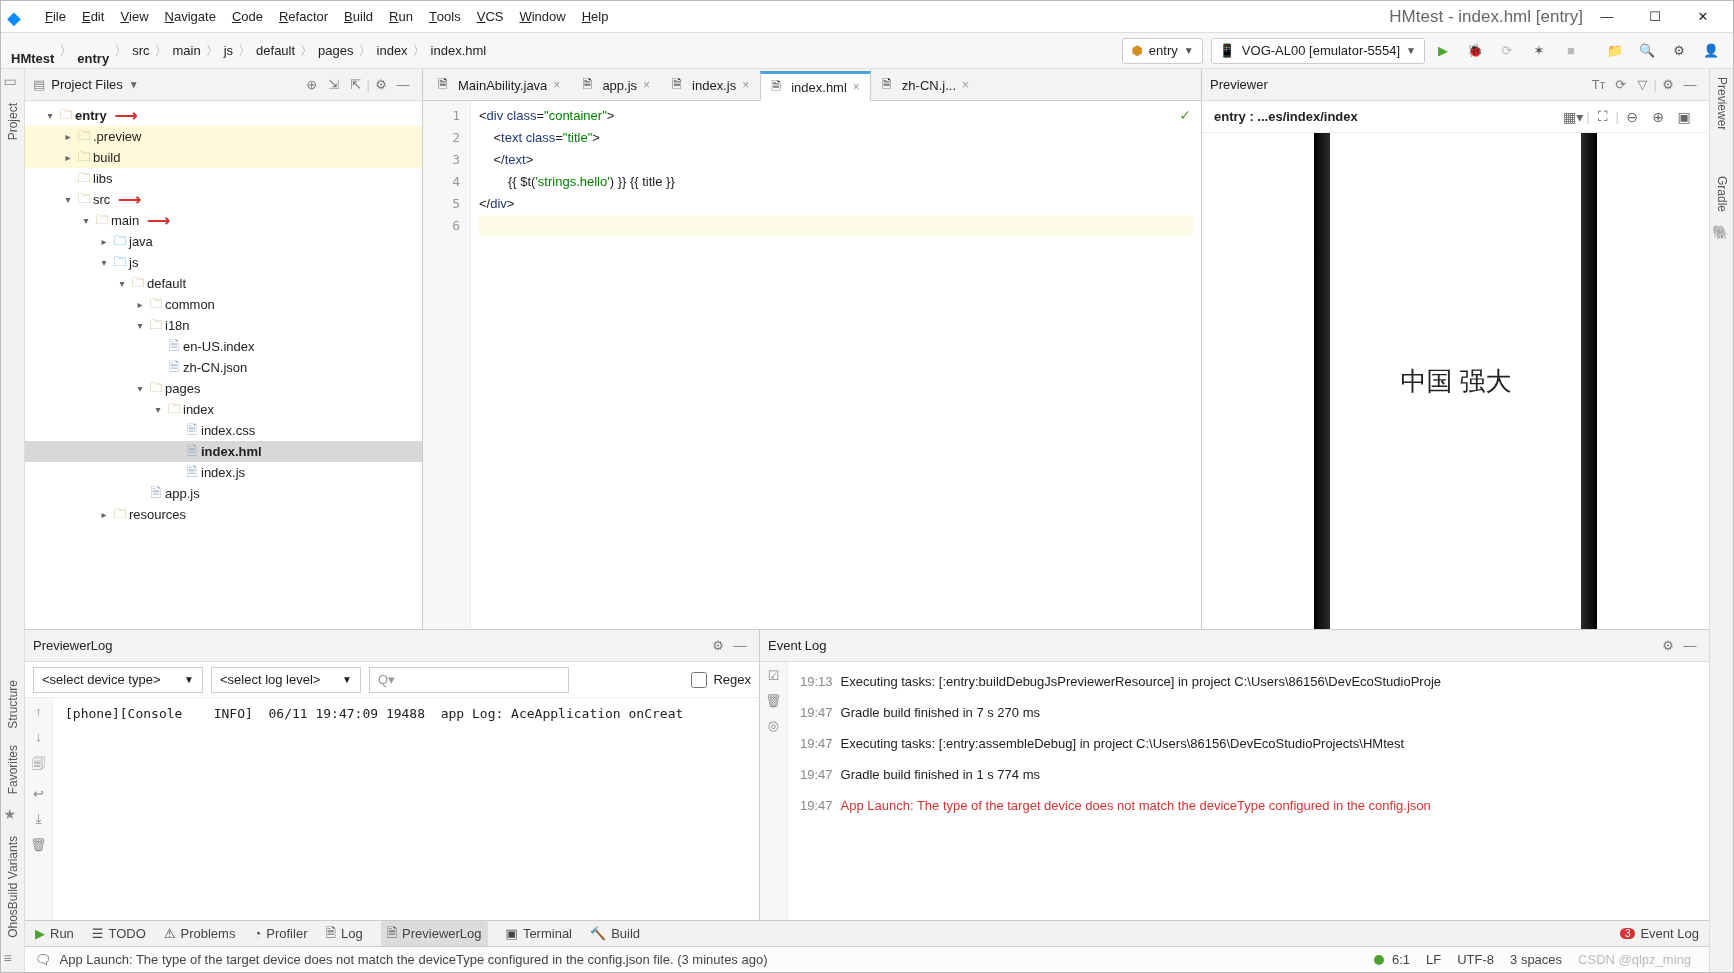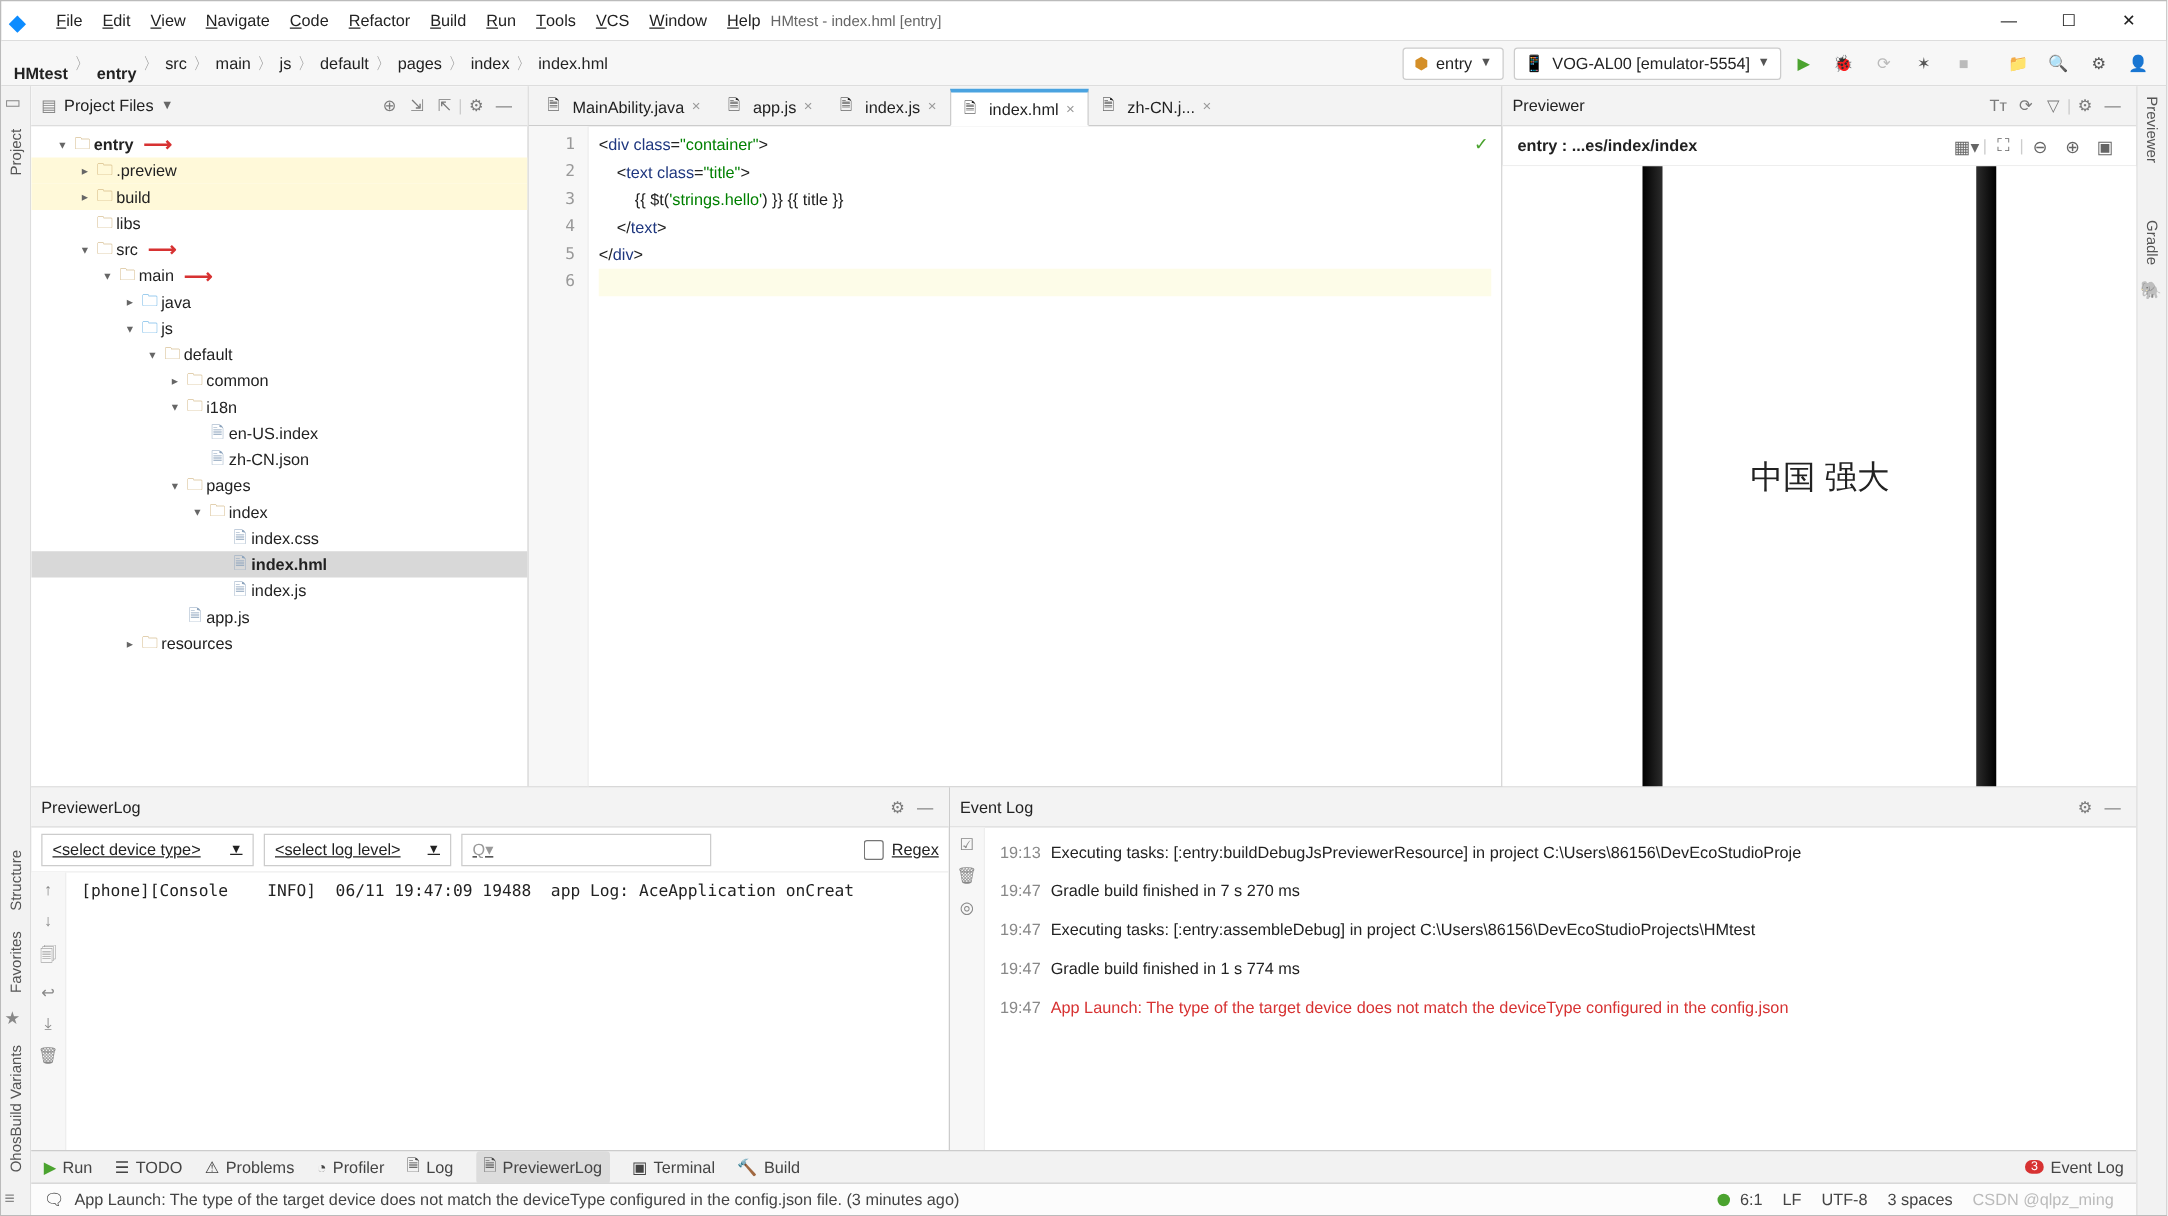--- a/index.html
+++ b/index.html
@@ -4,21 +4,21 @@
 <style>
 * { margin:0; padding:0; box-sizing:border-box; font-family:"Segoe UI",Arial,sans-serif; font-size:13px; }
 body { background:#fff; color:#222; overflow:hidden; }
 .root { width:1734px; height:973px; display:flex; flex-direction:column; border:1px solid #bbb; }
 
 
 .menubar { height:32px; display:flex; align-items:center; padding:0 6px; border-bottom:1px solid #ddd; }
 .menubar .logo { width:20px; height:20px; margin-right:10px; color:#0d8cff; font-size:18px; }
 .menubar .menu-item { padding:0 8px; height:100%; display:flex; align-items:center; cursor:default; }
 .menubar .menu-item .u { text-decoration:underline; }
-.menubar .title { flex:1; text-align:left; color:#666; font-size:12px; }
+.menubar .title { flex:1; text-align:right; color:#666; font-size:17px; }
 .win-controls { display:flex; gap:0; }
 .win-controls span { width:48px; height:32px; display:flex; align-items:center; justify-content:center; font-size:13px; }
 
 
 .navrow { height:36px; display:flex; align-items:center; padding:0 8px; border-bottom:1px solid #ddd; background:#f7f7f7; }
 .breadcrumbs { display:flex; align-items:center; font-size:13px; }
 .breadcrumbs .bc { padding:0 2px; }
 .breadcrumbs .sep { color:#999; padding:0 3px; }
 .breadcrumbs .bc.bold { font-weight:bold;margin-top:15px; }
 .navrow .spacer { flex:1; }
@@ -84,21 +84,21 @@
 .prev-bc { height:32px; display:flex; align-items:center; padding:0 12px; border-bottom:1px solid #eee; }
 .prev-bc .spacer { flex:1; }
 .prev-bc .picon { width:26px; font-size:14px; text-align:center; color:#666; }
 .phone-area { flex:1; display:flex; align-items:center; justify-content:center; background:#fff; position:relative; }
 .phone { width:260px; height:100%; display:flex; flex-direction:column; }
 .phone .screen { flex:1; background:#fff; display:flex; align-items:center; justify-content:center; border-left:1px solid #eee; }
 .phone .screen .cn { font-size:26px; color:#222; }
 
 
 .prevlog-panel { width:735px; border-right:1px solid #ccc; display:flex; flex-direction:column; }
-.prevlog-tools { height:36px; display:flex; align-items:center; padding:0 8px; gap:8px; border-bottom:1px solid #eee;text-decoration:underline; }
+.prevlog-tools { height:36px; display:flex; align-items:center; padding:0 8px; gap:8px; border-bottom:1px solid #eee; }
 .prevlog-tools .combo { border:1px solid #ccc; height:26px; padding:0 8px; display:flex; align-items:center; min-width:170px; background:#fff; }
 .prevlog-tools .search { border:1px solid #ccc; height:26px; padding:0 8px; flex:0 0 200px; display:flex; align-items:center; color:#999; background:#fff; }
 .prevlog-tools .spacer { flex:1; }
 .prevlog-tools .regex { display:flex; align-items:center; gap:6px;padding-left:32px; }
 .prevlog-tools input[type=checkbox]{ width:16px; height:16px; }
 .prevlog-body { flex:1; display:flex; }
 .prevlog-gutter { width:28px; background:#f7f7f7; display:flex; flex-direction:column; align-items:center; padding-top:6px; gap:10px; border-right:1px solid #eee; color:#888; }
 .prevlog-text { flex:1; padding:8px 12px; font-family:Consolas,monospace; font-size:13px; color:#222; white-space:pre; overflow:hidden; }
 
 .eventlog-panel { flex:1; display:flex; flex-direction:column; }
@@ -364,22 +364,22 @@
                 <div>1</div>
                 <div>2</div>
                 <div>3</div>
                 <div>4</div>
                 <div>5</div>
                 <div>6</div>
               </div>
             <div class="code">
               <div class="line"><span class="txt">&lt;</span><span class="tagn">div</span><span class="attr"> class</span><span class="txt">=</span><span class="str">"container"</span><span class="txt">&gt;</span></div>
               <div class="line"><span class="txt">    &lt;</span><span class="tagn">text</span><span class="attr"> class</span><span class="txt">=</span><span class="str">"title"</span><span class="txt">&gt;</span></div>
+              <div class="line"><span class="txt">    &lt;/</span><span class="tagn">text</span><span class="txt">&gt;</span></div>
               <div class="line"><span class="txt">        {{ $t(</span><span class="str">'strings.hello'</span><span class="txt">) }} {{ title }}</span></div>
-              <div class="line"><span class="txt">    &lt;/</span><span class="tagn">text</span><span class="txt">&gt;</span></div>
               <div class="line"><span class="txt">&lt;/</span><span class="tagn">div</span><span class="txt">&gt;</span></div>
               <div class="line current"></div>
             </div>
             <span class="check-ok">✓</span>
           </div>
         </div>
 
         <div class="previewer">
           <div class="panel-header">
             <span class="title">Previewer</span>

